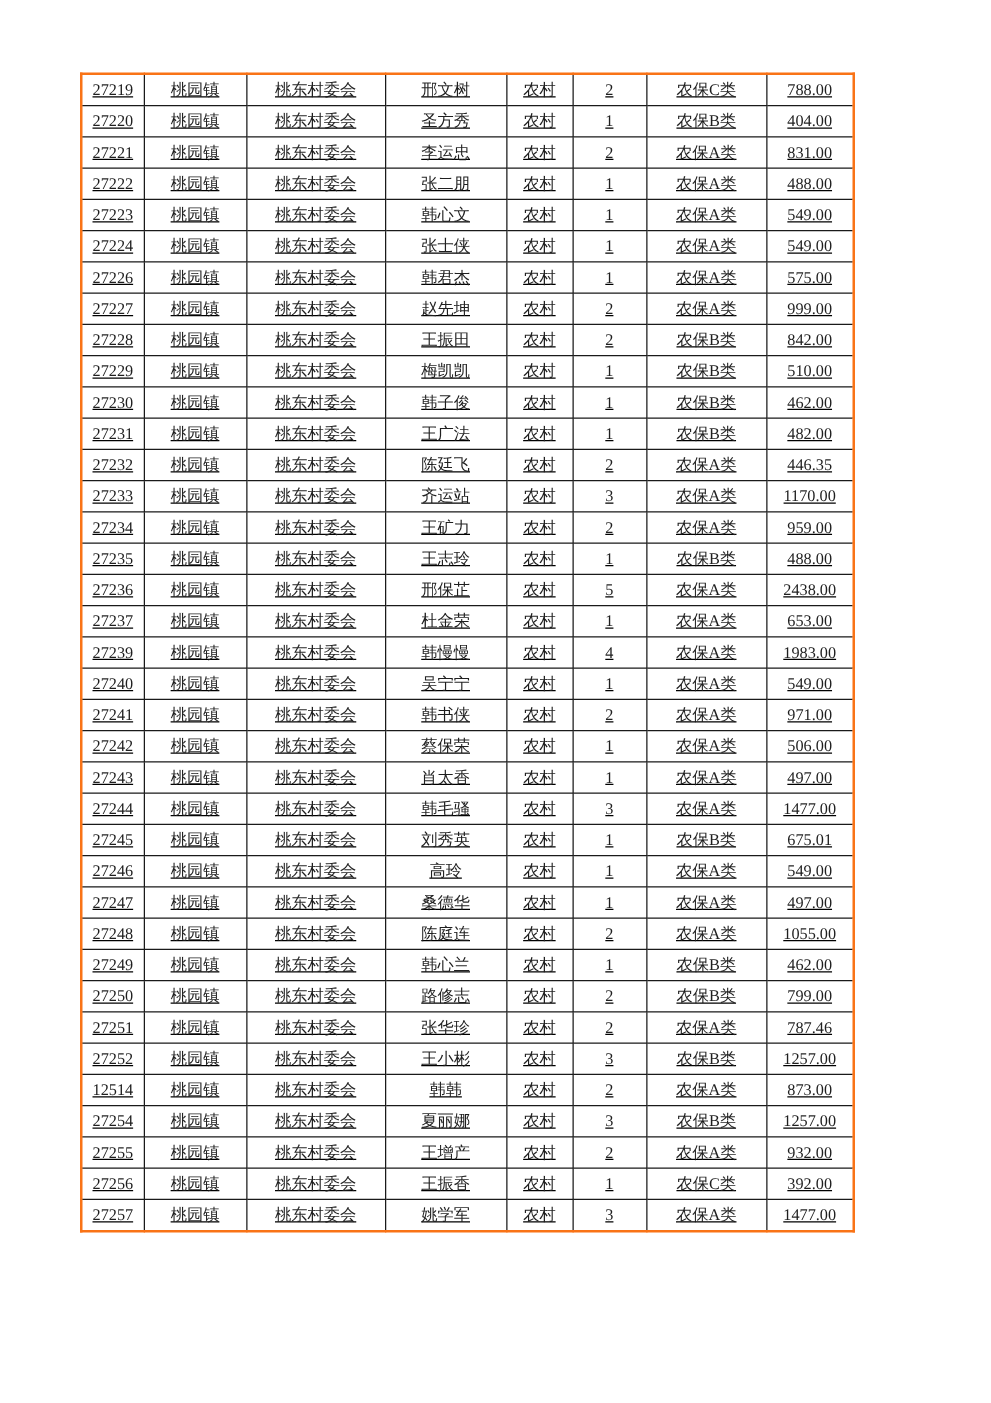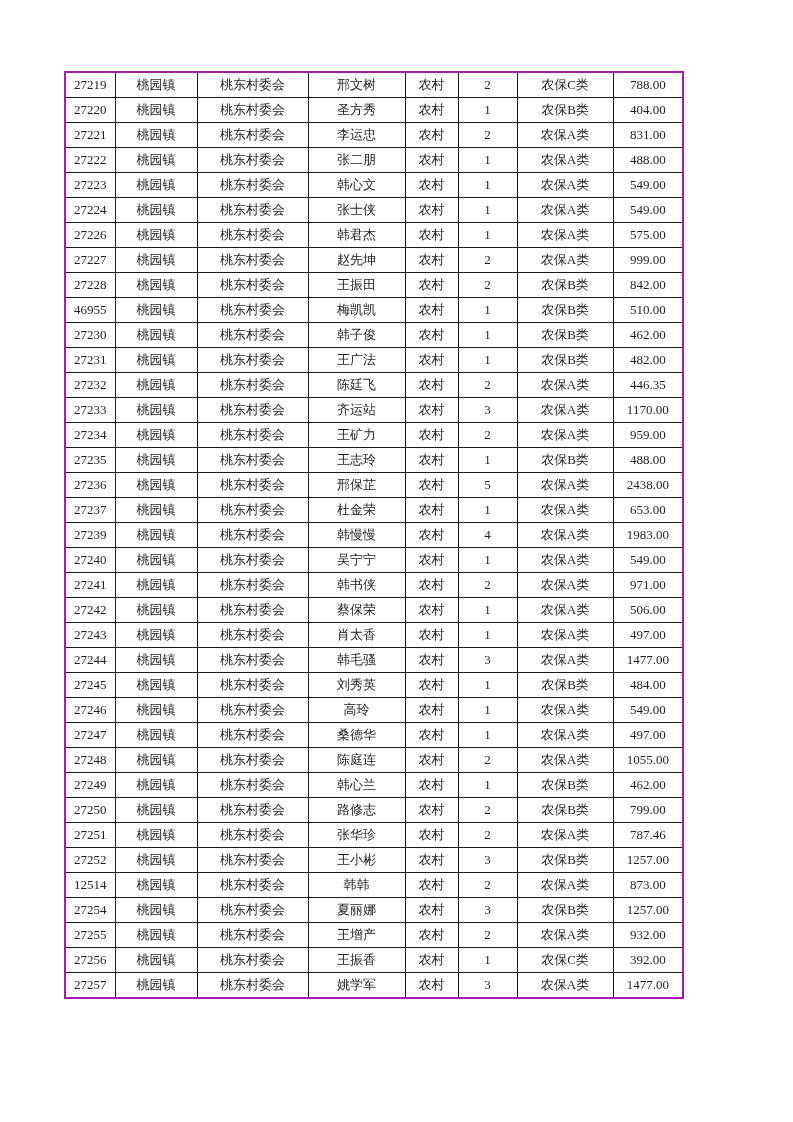--- a/index.html
+++ b/index.html
@@ -11,24 +11,25 @@
     position: relative;
     width: 793px;
     height: 1122px;
     background: #ffffff;
     overflow: hidden;
     font-family: "Liberation Serif", "DejaVu Serif", serif;
   }
   table.records {
     position: absolute;
     left: 64px;
-    top: 71px;
+    top: 58px;
     border-collapse: collapse;
     table-layout: fixed;
-    border: 2px solid #a21caf;
+    border: 2px solid #f97316;
+    text-decoration: underline;
   }
   table.records td {
     border: 1px solid #1a1a1a;
     height: 24px;
     padding: 0 2px;
     text-align: center;
     vertical-align: middle;
     font-size: 13px;
     color: #1f1f1f;
     white-space: nowrap;
@@ -145,21 +146,21 @@
           <td>27228</td>
           <td>桃园镇</td>
           <td>桃东村委会</td>
           <td>王振田</td>
           <td>农村</td>
           <td>2</td>
           <td>农保B类</td>
           <td>842.00</td>
         </tr>
         <tr>
-          <td>46955</td>
+          <td>27229</td>
           <td>桃园镇</td>
           <td>桃东村委会</td>
           <td>梅凯凯</td>
           <td>农村</td>
           <td>1</td>
           <td>农保B类</td>
           <td>510.00</td>
         </tr>
         <tr>
           <td>27230</td>
@@ -302,21 +303,21 @@
           <td>1477.00</td>
         </tr>
         <tr>
           <td>27245</td>
           <td>桃园镇</td>
           <td>桃东村委会</td>
           <td>刘秀英</td>
           <td>农村</td>
           <td>1</td>
           <td>农保B类</td>
-          <td>484.00</td>
+          <td>675.01</td>
         </tr>
         <tr>
           <td>27246</td>
           <td>桃园镇</td>
           <td>桃东村委会</td>
           <td>高玲</td>
           <td>农村</td>
           <td>1</td>
           <td>农保A类</td>
           <td>549.00</td>

